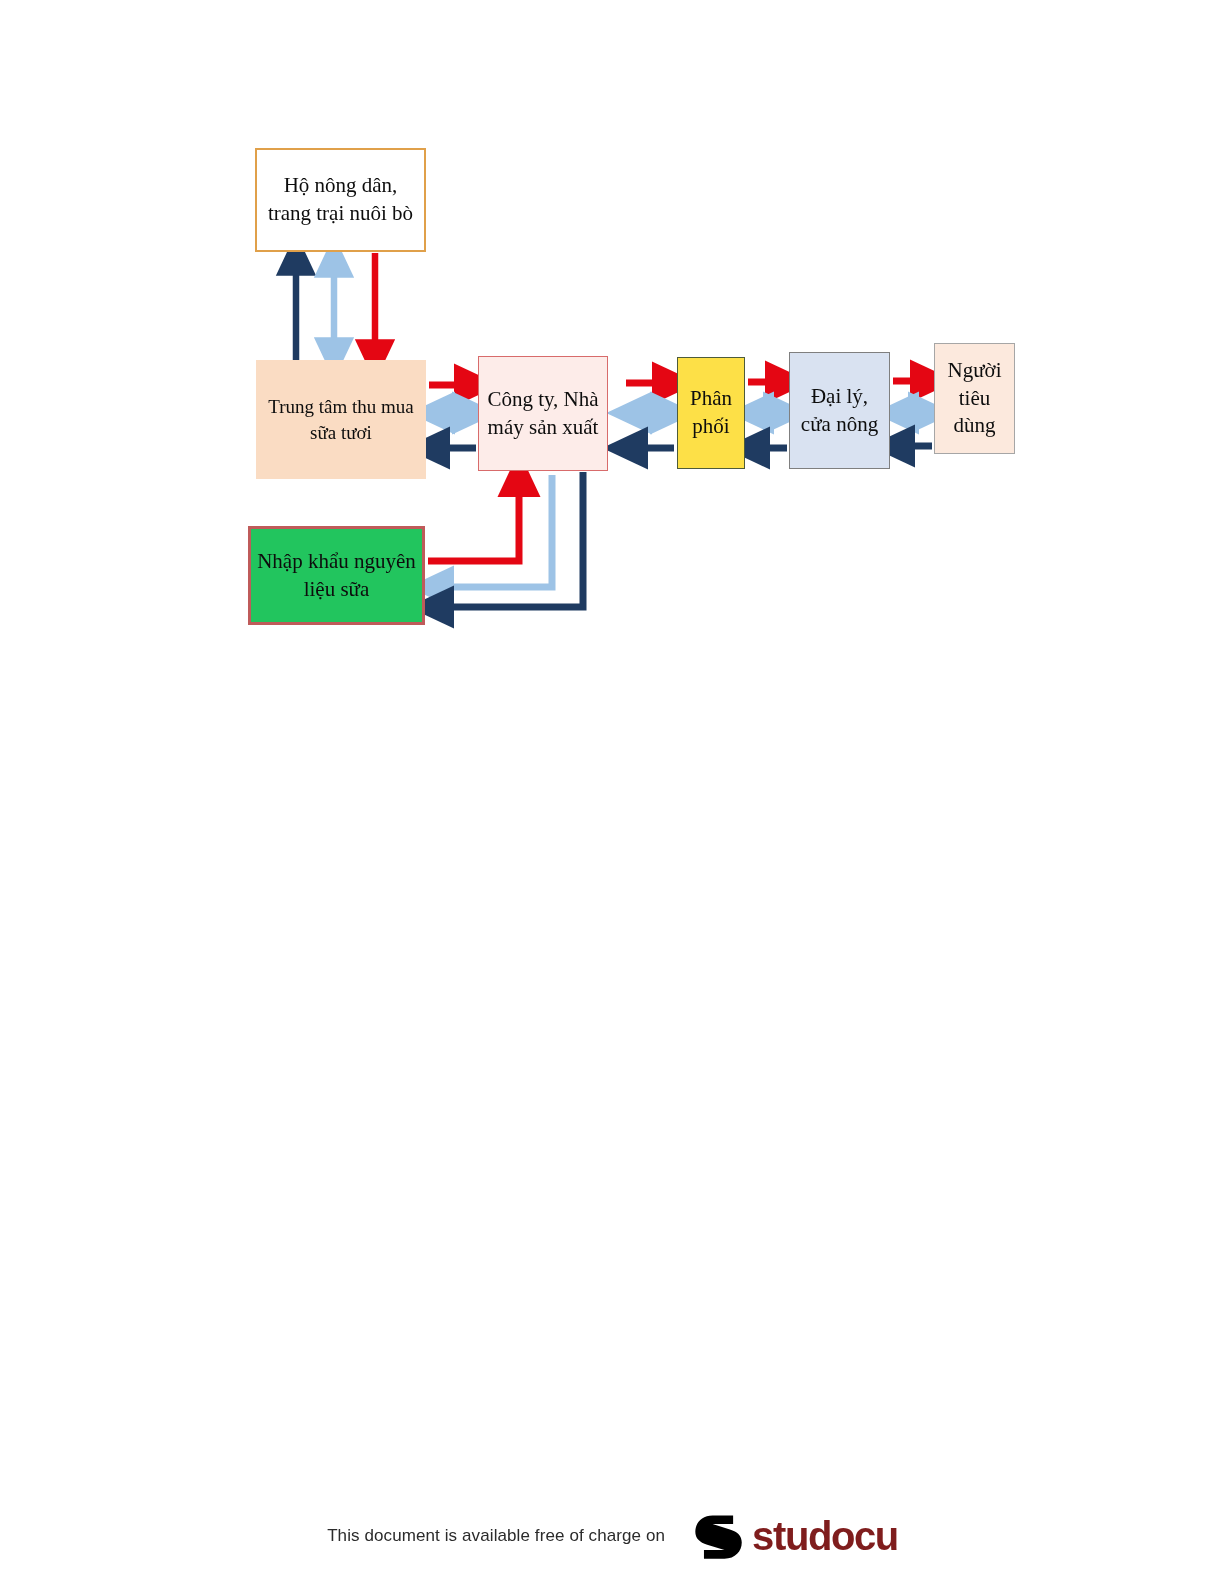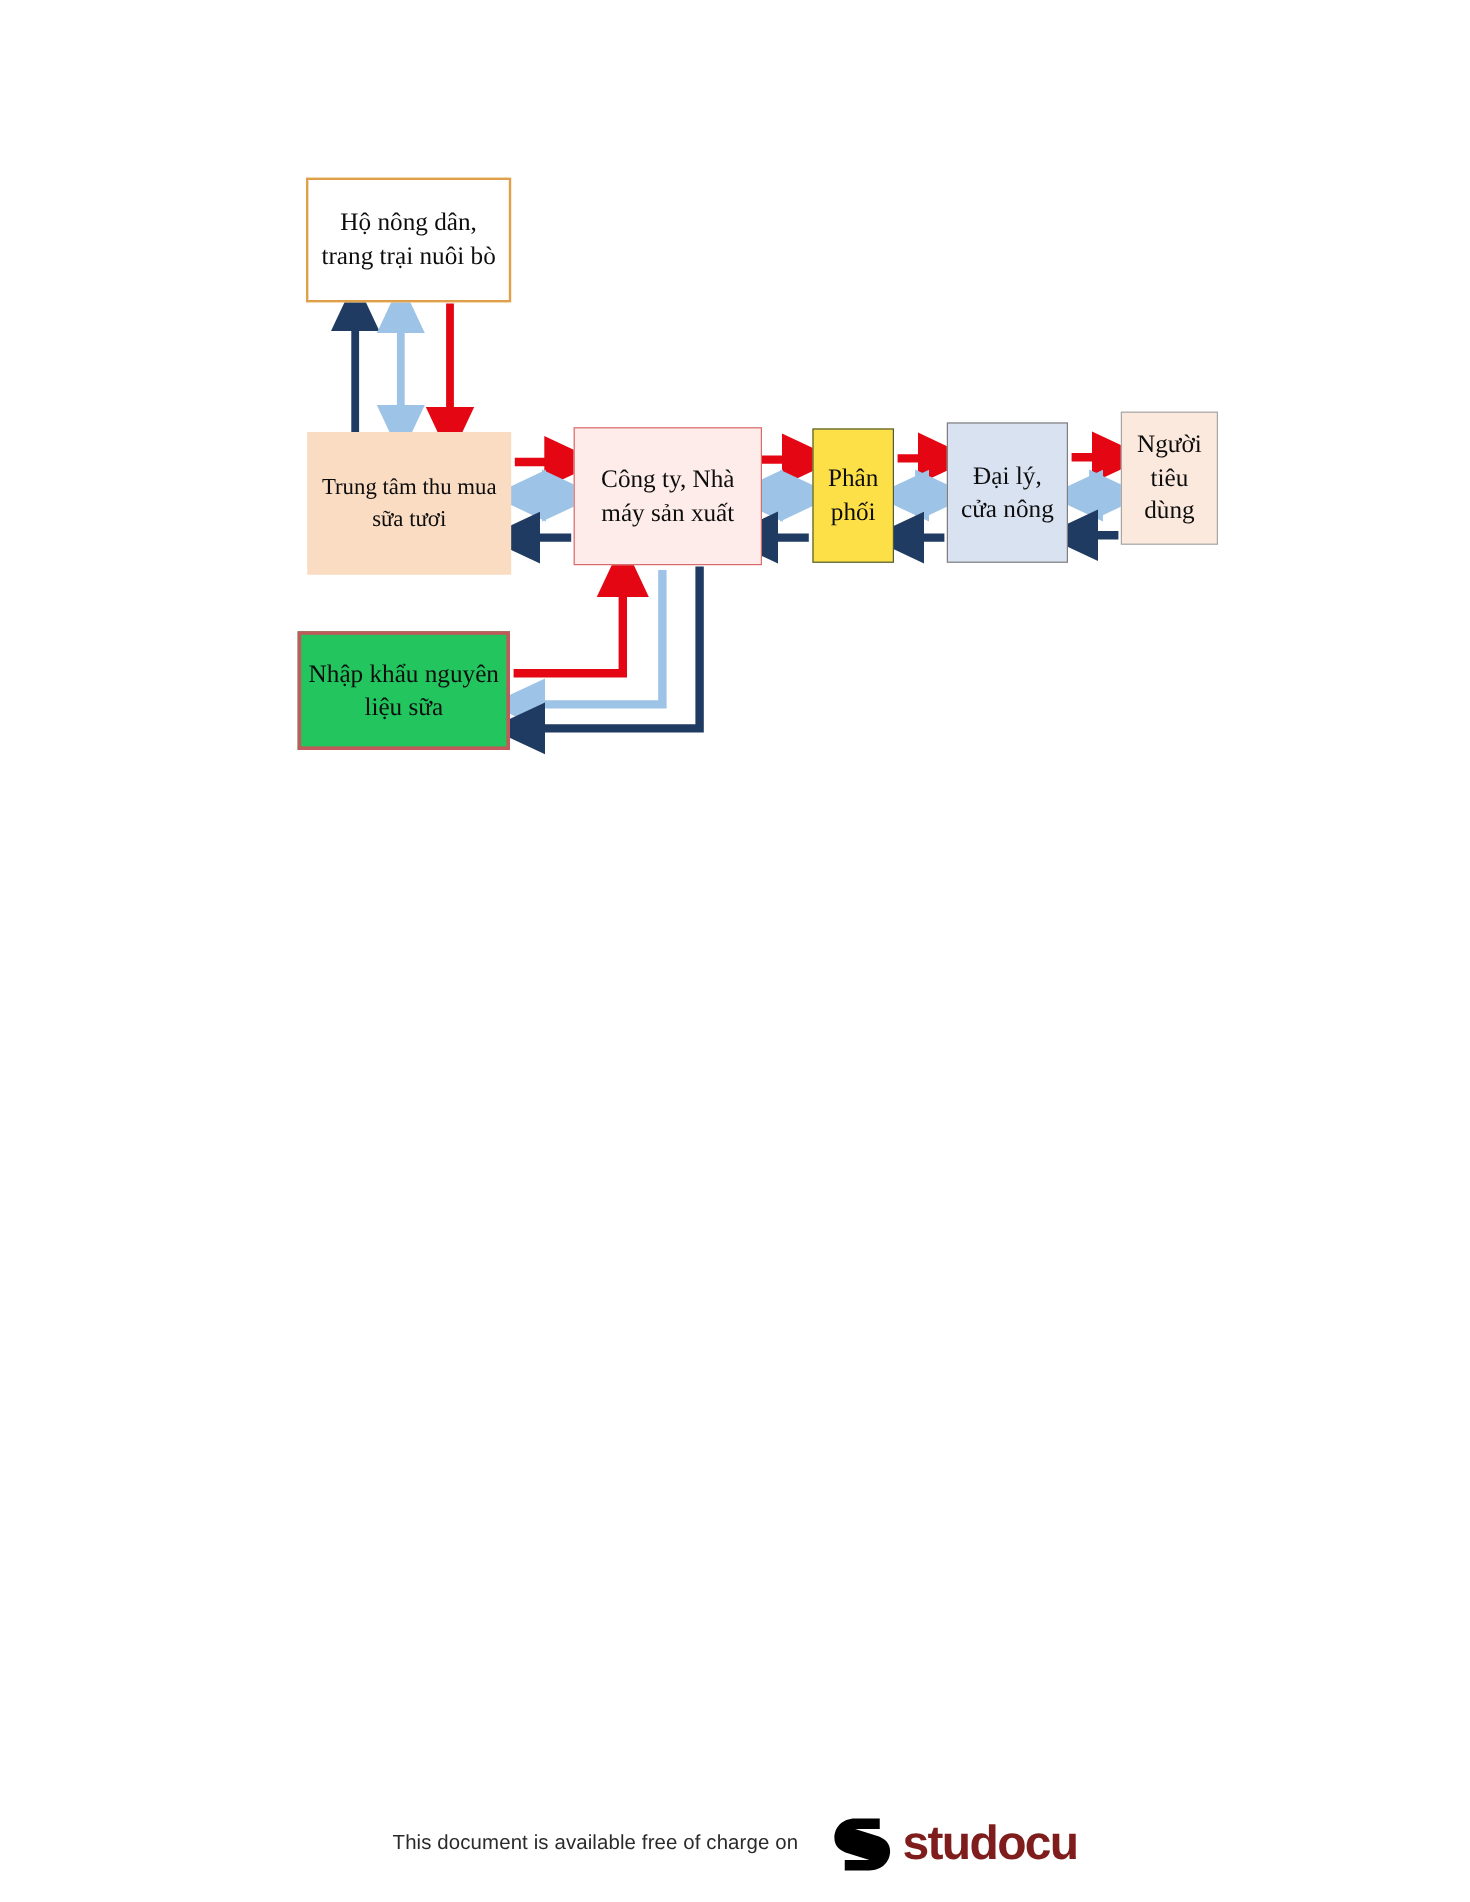--- a/index.html
+++ b/index.html
@@ -60,21 +60,21 @@
     border: 2.5px solid #e0a04a;
     font-size: 21px;
   }
   #node-collection {
     left: 256px; top: 329px; width: 170px; height: 119px;
     background: #fadcc3;
     border: none;
     font-size: 19px;
   }
   #node-factory {
-    left: 478px; top: 325px; width: 157px; height: 115px;
+    left: 478px; top: 325px; width: 130px; height: 115px;
     background: #fdece9;
     border: 1.6px solid #d86b6b;
     font-size: 21px;
   }
   #node-distribution {
     left: 677px; top: 326px; width: 68px; height: 112px;
     background: #fde047;
     border: 1.6px solid #4d5b3a;
     font-size: 21px;
   }

